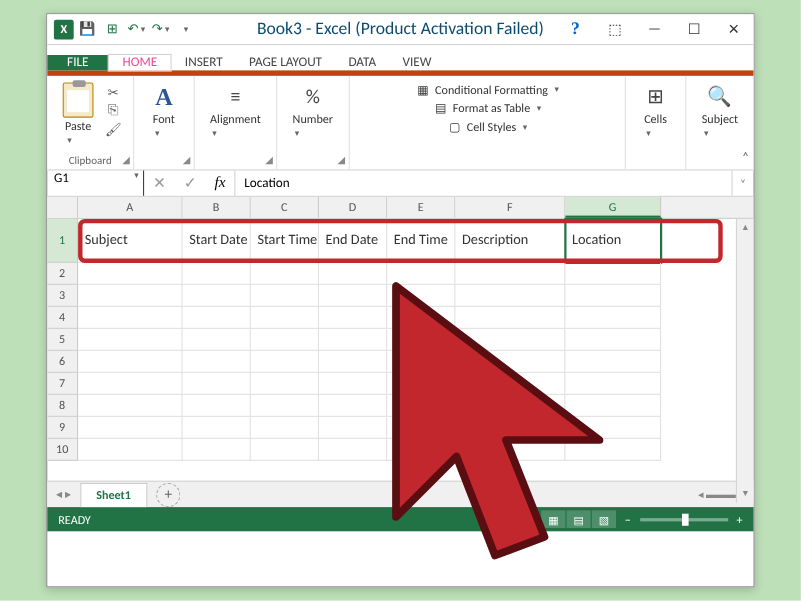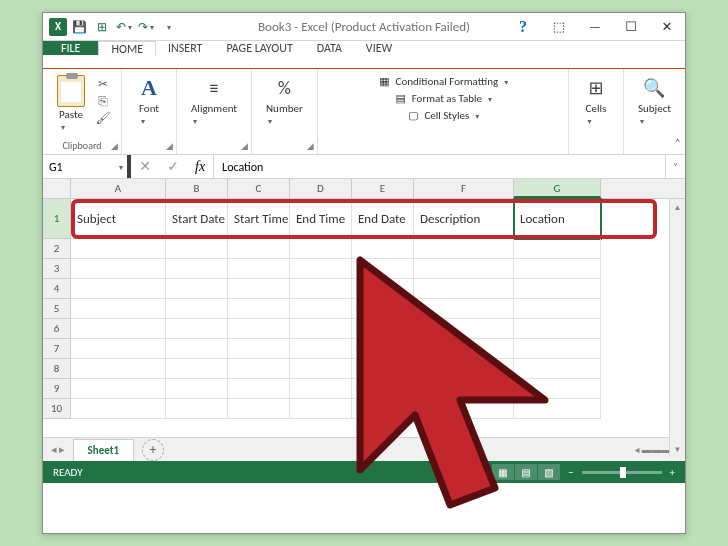--- a/index.html
+++ b/index.html
@@ -2,48 +2,48 @@
 <html><head>
 <meta charset="utf-8">
 <style>
 *{box-sizing:border-box;margin:0;padding:0;font-family:'Segoe UI',Calibri,sans-serif;user-select:none}
 body{background:#bde0b8;width:728px;height:546px;overflow:hidden;position:relative}
 .app{position:absolute;left:42px;top:12px;width:644px;height:522px;background:#fff;border:1px solid #888;box-shadow:0 2px 8px rgba(0,0,0,.2)}
 .titlebar{height:28px;background:#fff;border-bottom:1px solid #d4d4d4;display:flex;align-items:center;position:relative}
 .qat{display:flex;align-items:center;gap:4px;padding:0 6px}
 .qat-icon{width:18px;height:18px;display:flex;align-items:center;justify-content:center;font-size:12px;color:#217346}
 .excel-logo{width:18px;height:18px;background:#217346;color:#fff;display:flex;align-items:center;justify-content:center;font-size:11px;font-weight:bold;border-radius:2px}
-.title-text{position:absolute;left:50%;transform:translateX(-50%);font-size:13px;color:#737373}
+.title-text{position:absolute;left:50%;transform:translateX(-50%);font-size:16px;color:#0c4a6e}
 .win-controls{position:absolute;right:0;display:flex;height:100%}
 .win-btn{width:36px;display:flex;align-items:center;justify-content:center;font-size:13px;color:#333}
 .help-btn{font-family:Georgia,serif;font-weight:bold;color:#0066cc;font-size:16px}
-.menubar{height:28px;background:#fff;display:flex;align-items:flex-start;border-bottom:1px solid #c2410c}
+.menubar{height:28px;background:#fff;display:flex;align-items:flex-end;border-bottom:5px solid #c2410c}
 .file-tab{background:#217346;color:#fff;padding:0 18px;display:flex;align-items:center;font-size:12px}
 .menu-tab{padding:0 12px;display:flex;align-items:center;font-size:12px;color:#444}
-.menu-tab.active{border:1px solid #d4d4d4;border-bottom:1px solid #fff;margin-bottom:-1px;color:#404040}
+.menu-tab.active{border:1px solid #d4d4d4;border-bottom:1px solid #fff;margin-bottom:-1px;color:#ec4899}
 .ribbon{height:86px;background:#fff;border-bottom:1px solid #d4d4d4;display:flex;position:relative}
 .rgroup{border-right:1px solid #e1e1e1;padding:4px 10px 18px;display:flex;flex-direction:column;align-items:center;justify-content:flex-start;position:relative}
 .rgroup-label{position:absolute;bottom:2px;left:0;right:0;text-align:center;font-size:10px;color:#666}
 .rgroup-launcher{position:absolute;bottom:3px;right:3px;font-size:9px;color:#888}
 .big-btn{display:flex;flex-direction:column;align-items:center;gap:2px;padding:2px 4px}
 .big-btn-icon{width:26px;height:26px;display:flex;align-items:center;justify-content:center;font-size:18px;color:#444}
 .big-btn-label{font-size:11px;color:#333;line-height:1.1}
 .paste-clip{width:28px;height:32px;border:1px solid #b8860b;background:#f5e9cc;border-radius:2px;position:relative}
 .paste-clip::before{content:'';position:absolute;top:-3px;left:8px;width:12px;height:6px;background:#999;border-radius:2px}
 .paste-clip::after{content:'';position:absolute;top:6px;left:3px;right:3px;bottom:4px;background:#fff}
 .side-icons{display:flex;flex-direction:column;gap:3px;margin-left:6px;padding-top:4px}
 .side-icon{width:16px;height:14px;display:flex;align-items:center;justify-content:center;font-size:12px;color:#555}
 .font-icon{font-family:Georgia,serif;font-size:22px;font-weight:bold;color:#2a5599}
 .dd{font-size:8px;color:#666;margin-left:2px}
 .styles-group{flex:1;padding:4px 8px 18px}
 .style-row{display:flex;align-items:center;gap:4px;font-size:11px;color:#333;padding:2px 0}
 .style-icon{width:14px;height:12px;display:inline-flex;align-items:center;justify-content:center;font-size:11px}
 .collapse-btn{position:absolute;right:4px;bottom:4px;font-size:12px;color:#666}
 .formula-row{height:24px;border-bottom:1px solid #d4d4d4;display:flex;align-items:stretch}
-.name-box{width:88px;border-right:4px solid #404040;display:flex;align-items:center;padding:0 6px;font-size:12px;position:relative}
+.name-box{width:88px;border-right:1px solid #404040;display:flex;align-items:flex-start;padding:0 6px;font-size:12px;position:relative}
 .name-box-dd{position:absolute;right:4px;font-size:8px;color:#666}
 .fx-area{display:flex;align-items:center;border-right:1px solid #d4d4d4}
 .fx-btn{width:28px;display:flex;align-items:center;justify-content:center;color:#999;font-size:14px}
 .fx-label{font-style:italic;font-family:'Times New Roman',serif;font-size:14px;padding:0 8px}
 .formula-input{flex:1;padding:0 8px;font-size:12px;display:flex;align-items:center}
 .formula-expand{width:20px;display:flex;align-items:center;justify-content:center;font-size:10px;color:#666;border-left:1px solid #d4d4d4}
 .grid-area{position:relative;height:258px;overflow:hidden}
 .col-headers{display:flex;height:20px;background:#f0f0f0;border-bottom:1px solid #ccc}
 .corner{width:28px;border-right:1px solid #ccc;background:#f0f0f0}
 .col-h{border-right:1px solid #ccc;text-align:center;font-size:11px;color:#555;line-height:20px;background:#f0f0f0}
@@ -201,22 +201,22 @@
       <div class="col-h sel" style="width:87px">G</div>
     </div>
 
     <div class="red-box"></div>
 
     <div class="row header-row-1">
       <div class="row-h sel">1</div>
       <div class="cell header-cell" style="width:95px">Subject</div>
       <div class="cell header-cell" style="width:62px">Start Date</div>
       <div class="cell header-cell" style="width:62px">Start Time</div>
+      <div class="cell header-cell" style="width:62px">End Date</div>
       <div class="cell header-cell" style="width:62px">End Time</div>
-      <div class="cell header-cell" style="width:62px">End Date</div>
       <div class="cell header-cell" style="width:100px">Description</div>
       <div class="cell header-cell active-cell" style="width:87px">Location</div>
     </div>
 
     <div id="body-rows">
         <div class="row">
           <div class="row-h">2</div>
           <div class="cell" style="width: 95px;"></div>
           <div class="cell" style="width: 62px;"></div>
           <div class="cell" style="width: 62px;"></div>

